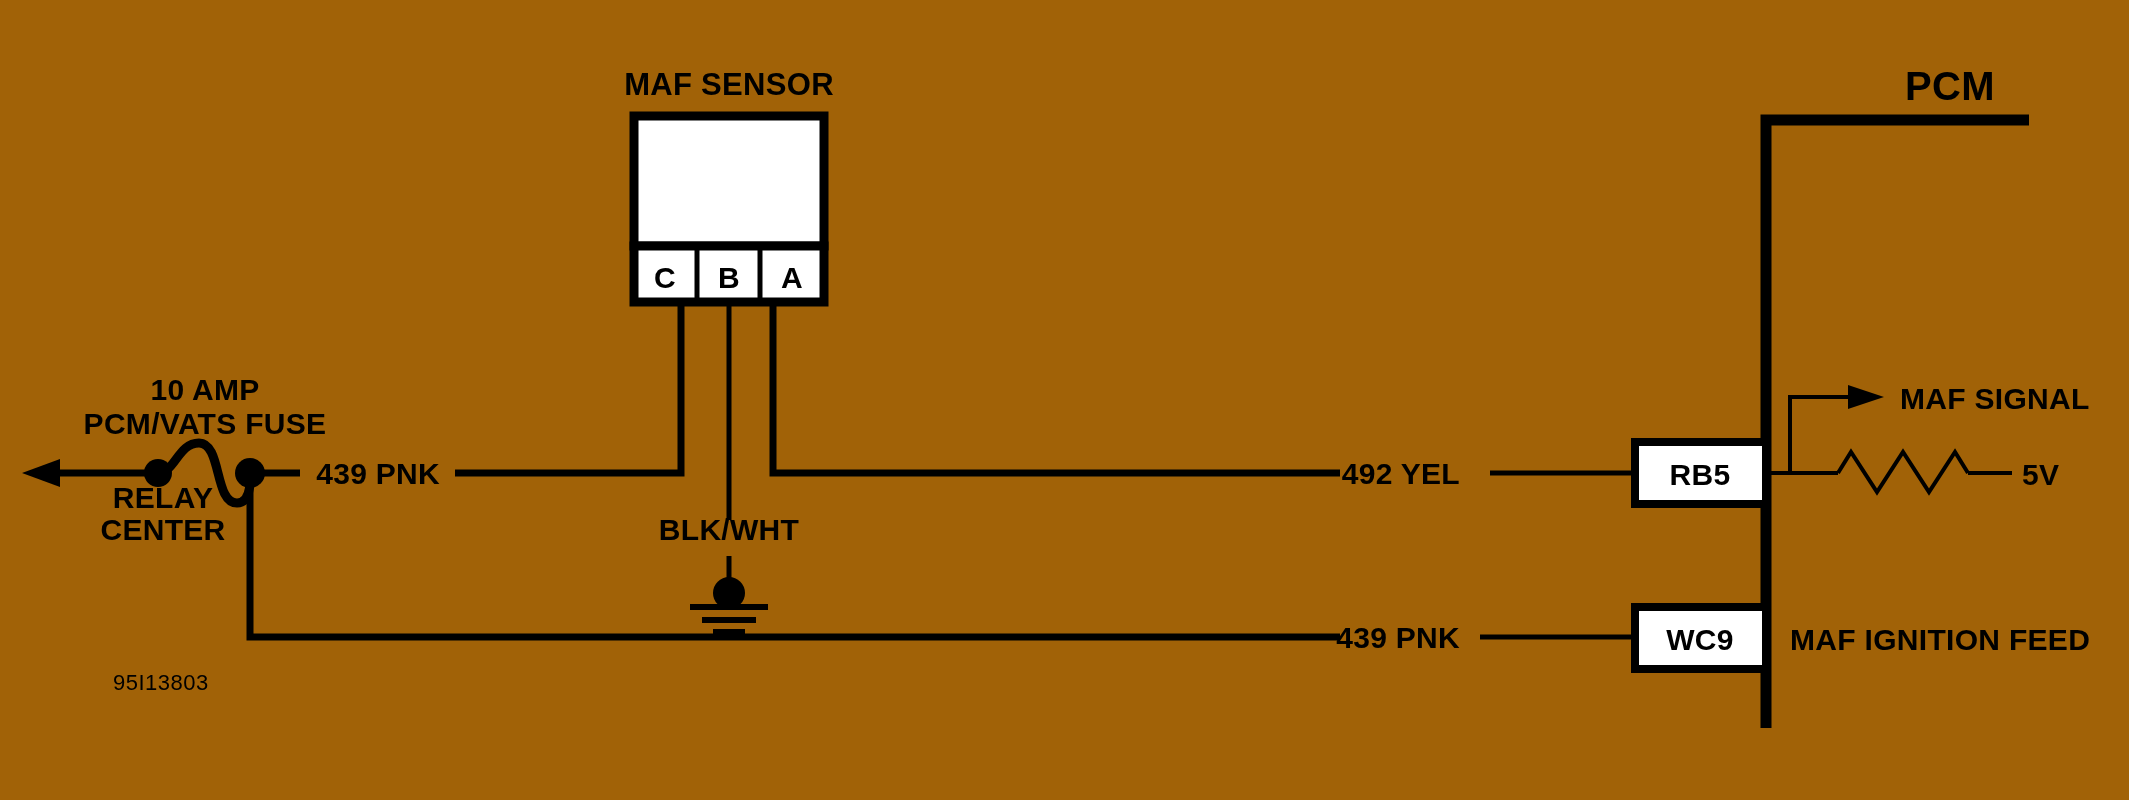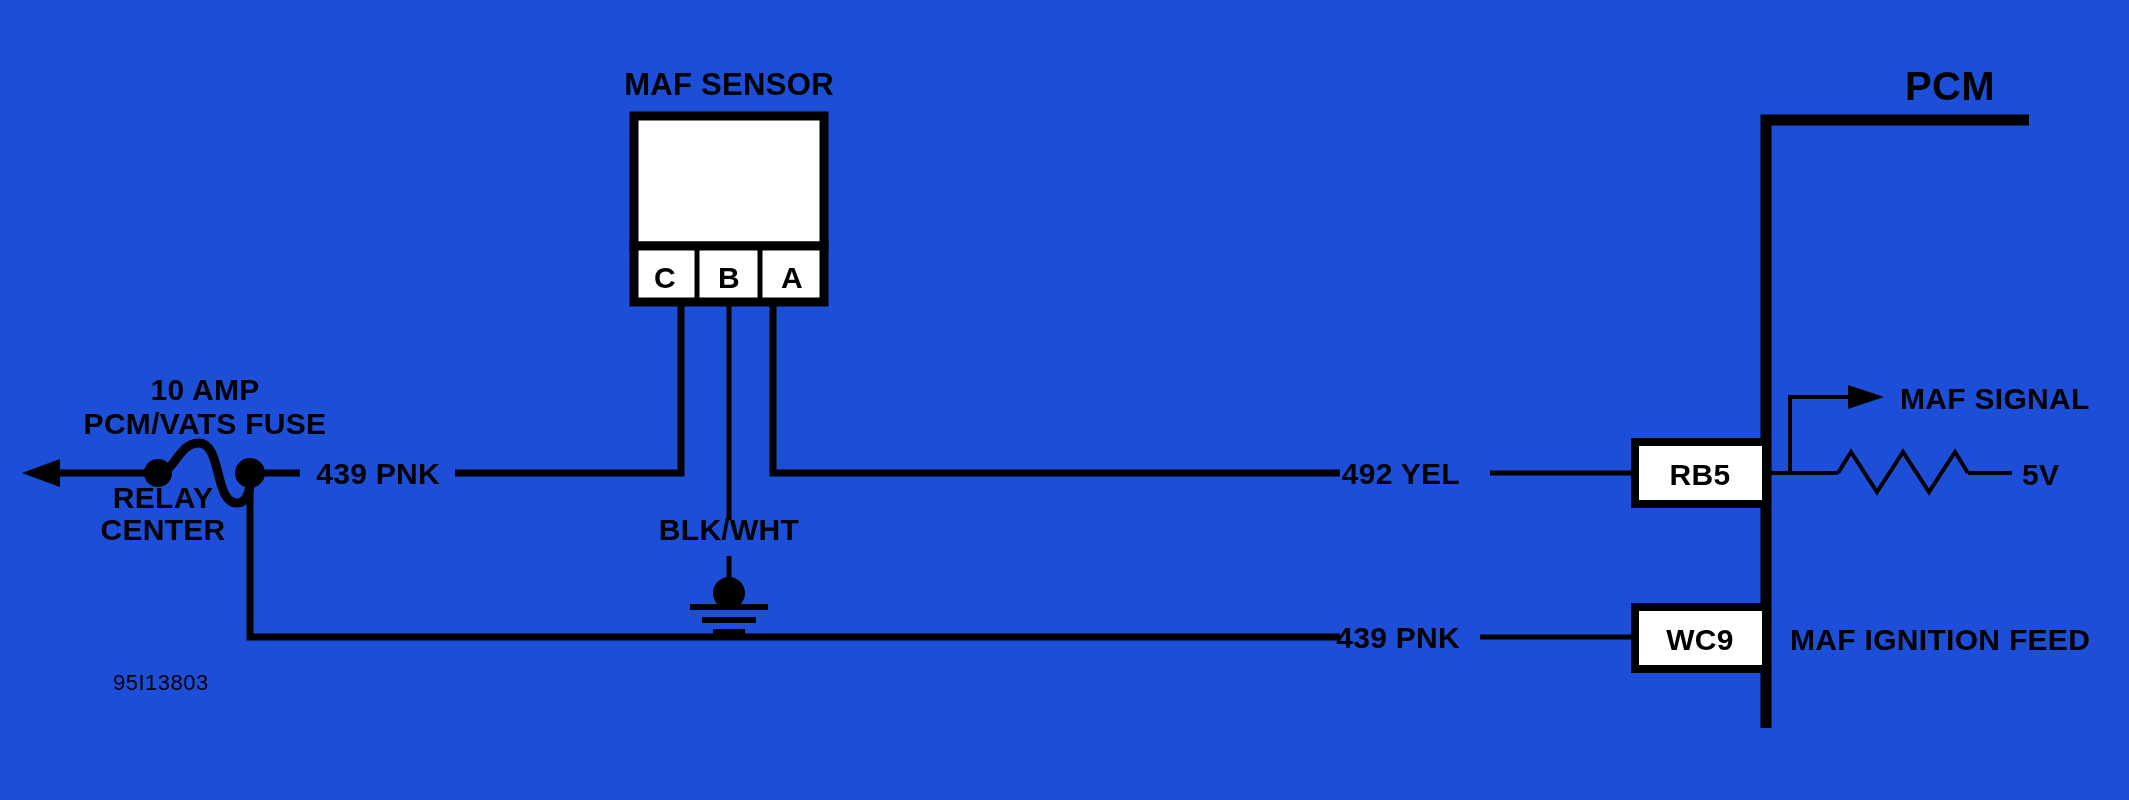--- a/index.html
+++ b/index.html
@@ -8,21 +8,21 @@
     padding: 0;
     background: #ffffff;
   }
   body {
     font-family: "Liberation Sans", sans-serif;
   }
   #diagram-root {
     position: relative;
     width: 2129px;
     height: 800px;
-    background: #1d4ed8;
+    background: #a16207;
     overflow: hidden;
   }
   svg#wiring-svg {
     position: absolute;
     top: 0;
     left: 0;
     width: 2129px;
     height: 800px;
     display: block;
   }

